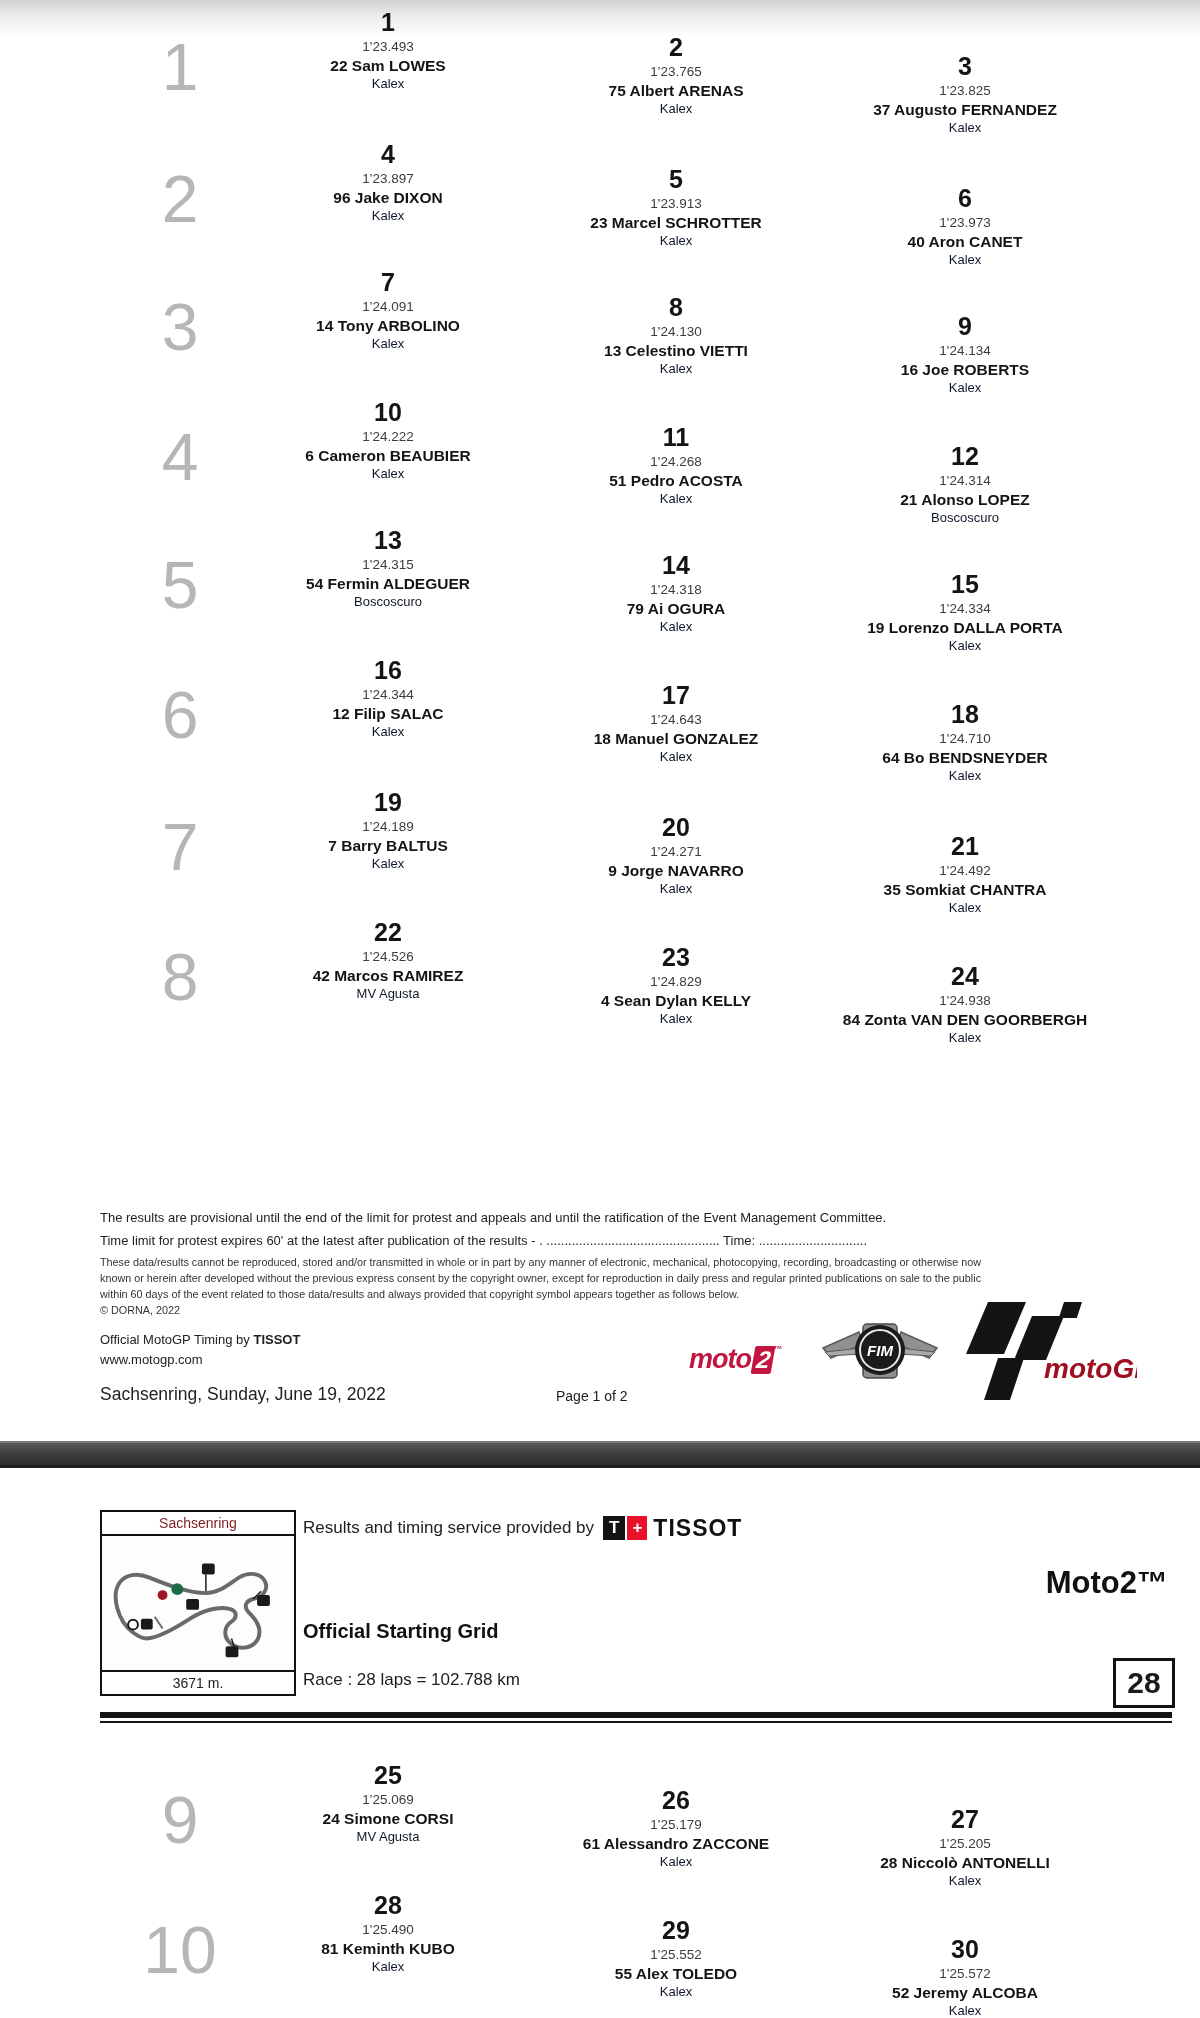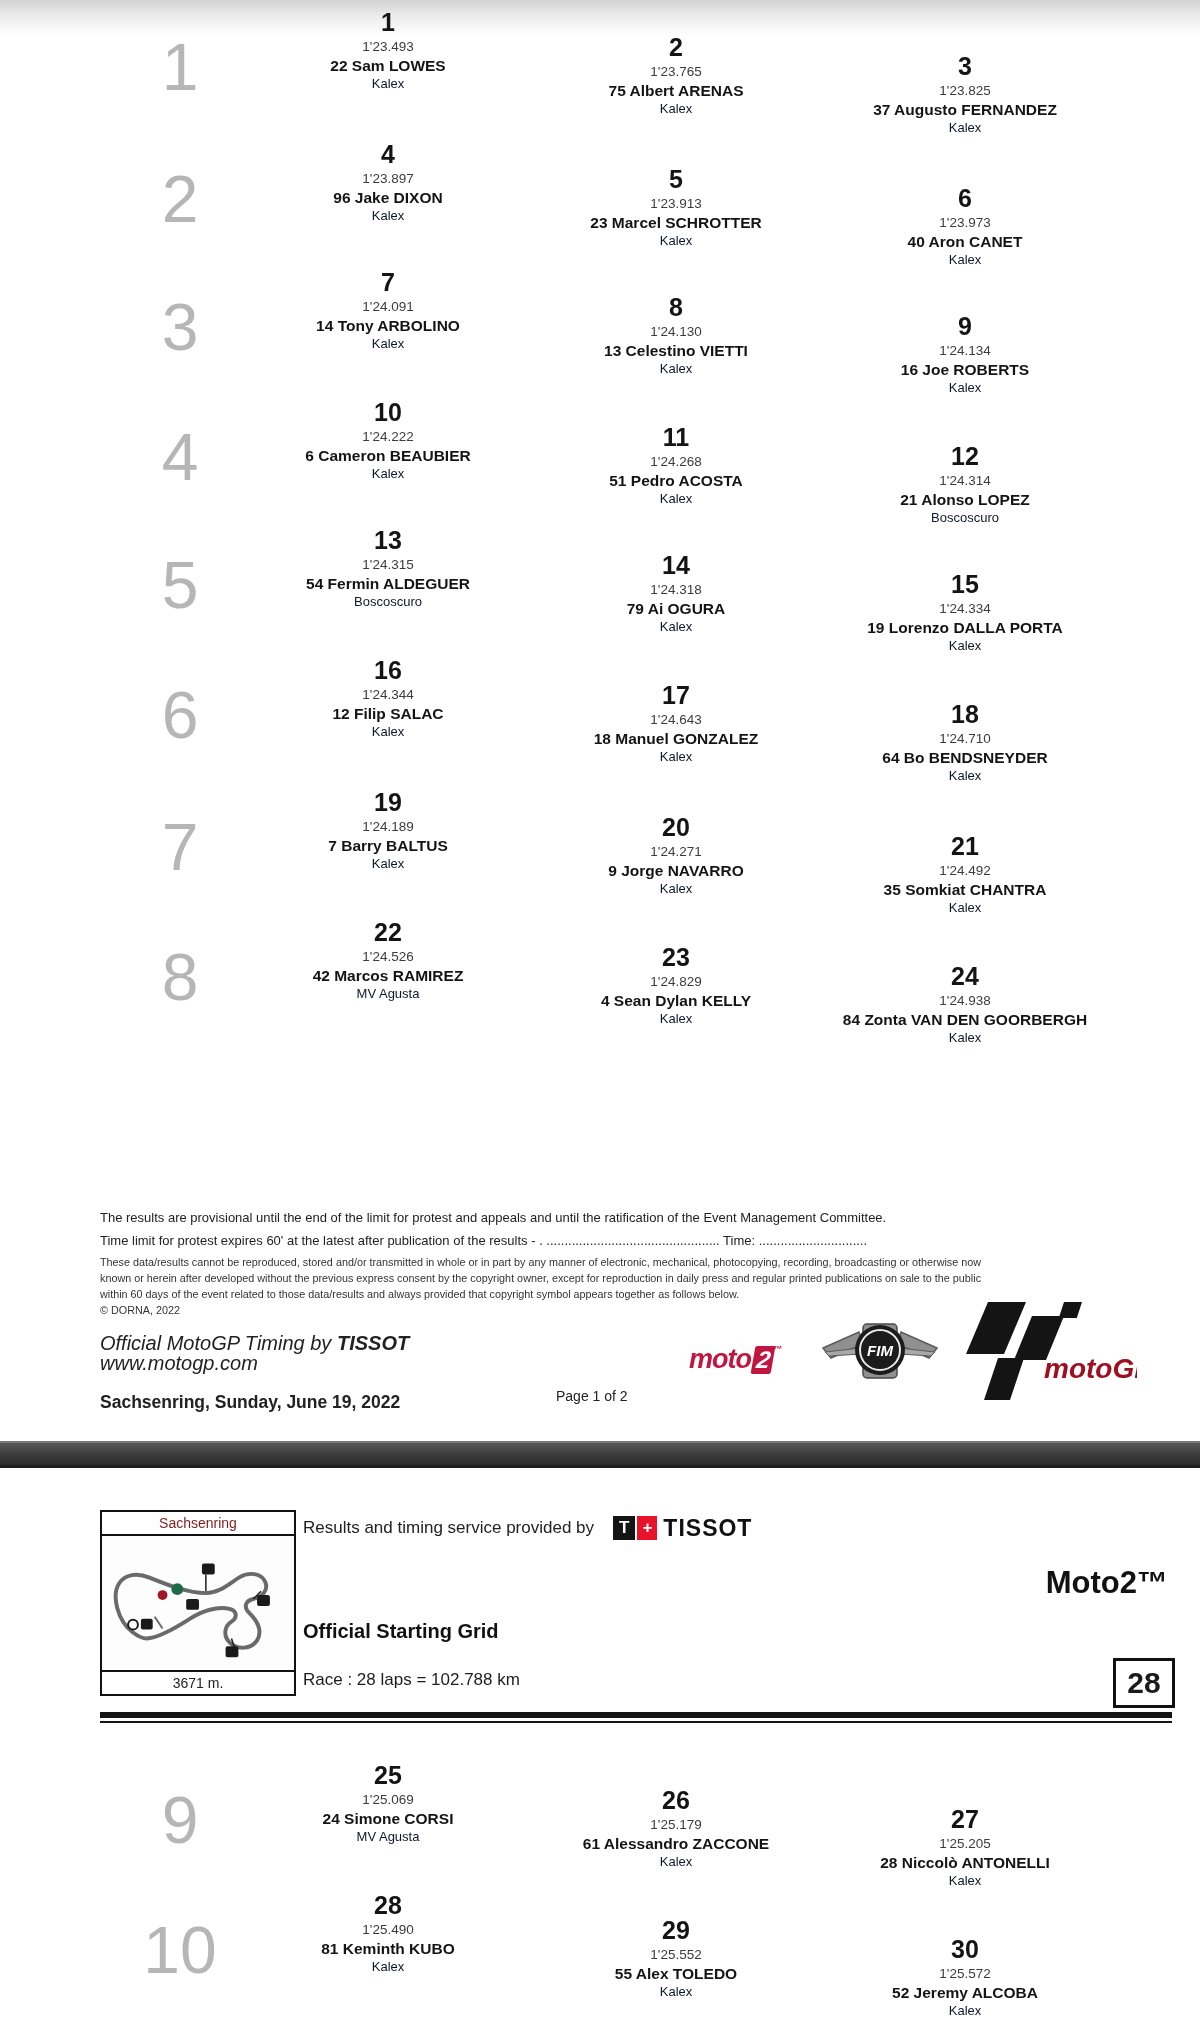--- a/index.html
+++ b/index.html
@@ -12,43 +12,43 @@
   .cell .pos{font-size:25px;font-weight:bold;color:#141414;line-height:1;margin-bottom:4px;}
   .cell .time{font-size:13.5px;color:#3c3c3c;margin-bottom:3px;}
   .cell .rider{font-size:15.5px;font-weight:bold;color:#141414;margin-bottom:3px;}
   .cell .bike{font-size:13px;color:#0f172a;}
   .rowlab{position:absolute;left:120px;width:120px;text-align:center;
           font-size:66px;color:#b6b6b6;line-height:1;font-weight:400;}
   
   .ftxt{position:absolute;left:100px;white-space:nowrap;color:#222;}
   .f-med{font-size:13px;}
   .f-small{font-size:10.8px;color:#333;}
-  .f-timing{font-size:20px;font-style:italic;}
-  .f-date{font-size:17.5px;font-weight:bold;margin-top:8px;}
+  .f-timing{font-size:13px;}
+  .f-date{font-size:17.5px;font-weight:normal;}
   .f-page{position:absolute;left:556px;top:1388px;font-size:14px;color:#222;}
   
   .moto2-logo{position:absolute;left:689px;top:1344px;font-style:italic;font-weight:bold;
               font-size:27px;color:#c21640;letter-spacing:-1px;white-space:nowrap;}
   .moto2-logo .m2box{display:inline-block;background:#c21640;color:#fff;font-size:24px;
               padding:0 4px;margin-left:2px;transform:skewX(-10deg);border-radius:2px;}
   .moto2-logo .tm{font-size:9px;vertical-align:top;font-style:normal;color:#c21640;}
   .fim-logo{position:absolute;left:815px;top:1318px;}
   .motogp-logo{position:absolute;left:952px;top:1298px;}
   .page-divider{position:absolute;left:0;top:1441px;width:1200px;height:22px;
                 background:linear-gradient(#5a5a5a,#3a3a3a 55%,#2c2c2c);
                 border-top:2px solid #787878;border-bottom:3px solid #1d1d1d;}
   
   .track-box{position:absolute;left:100px;top:1510px;width:196px;}
   .track-label{border:2px solid #111;background:#fff;text-align:center;font-size:14px;
                padding:3px 0;color:#7f1d1d;}
   .track-map{border:2px solid #111;border-top:none;height:134px;position:relative;background:#fdfdfd;}
   .track-length{border:2px solid #111;border-top:none;text-align:center;font-size:14px;
                 padding:3px 0;color:#222;}
   .service-line{position:absolute;left:303px;top:1512px;height:32px;display:flex;
-                align-items:center;gap:19px;font-size:17px;color:#222;white-space:nowrap;}
+                align-items:center;gap:9px;font-size:17px;color:#222;white-space:nowrap;}
   .tissot{display:flex;align-items:center;gap:2px;}
   .t-box{background:#141414;color:#fff;font-weight:bold;font-size:17px;padding:2px 6px;}
   .t-plus{background:#e8132a;color:#fff;font-weight:bold;font-size:17px;padding:2px 5px;}
   .t-name{font-size:23px;font-weight:bold;letter-spacing:1px;color:#111;margin-left:4px;}
   .class-title{position:absolute;left:800px;top:1540px;width:368px;text-align:right;
                font-size:31px;font-weight:bold;color:#111;margin-top:25px;}
   .event-title{position:absolute;left:303px;top:1580px;font-size:25px;font-weight:bold;
                letter-spacing:1px;color:#111;white-space:nowrap;}
   .doc-title{position:absolute;left:303px;top:1620px;font-size:20px;font-weight:bold;color:#111;}
   .race-info{position:absolute;left:303px;top:1670px;font-size:17px;color:#1d1d1d;}

